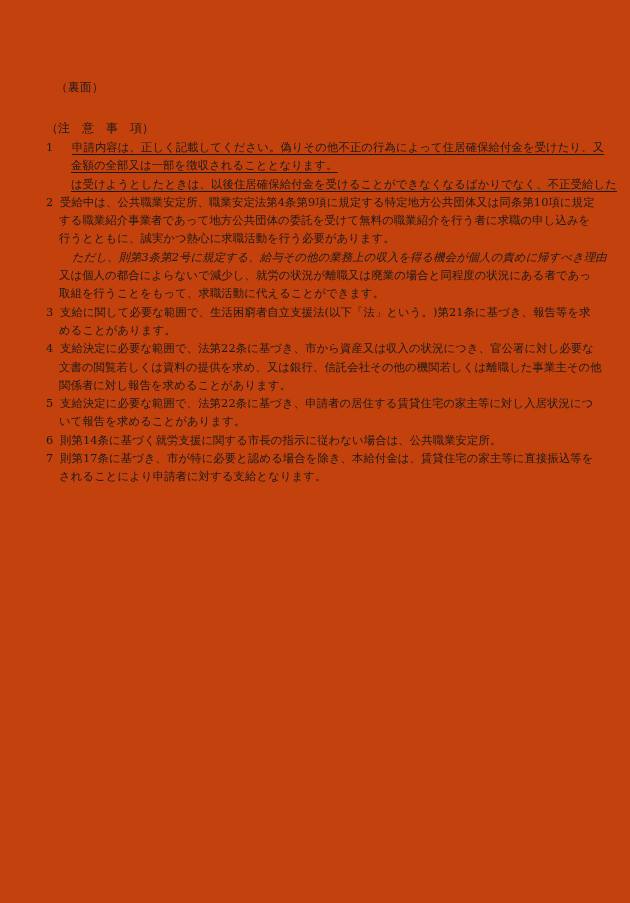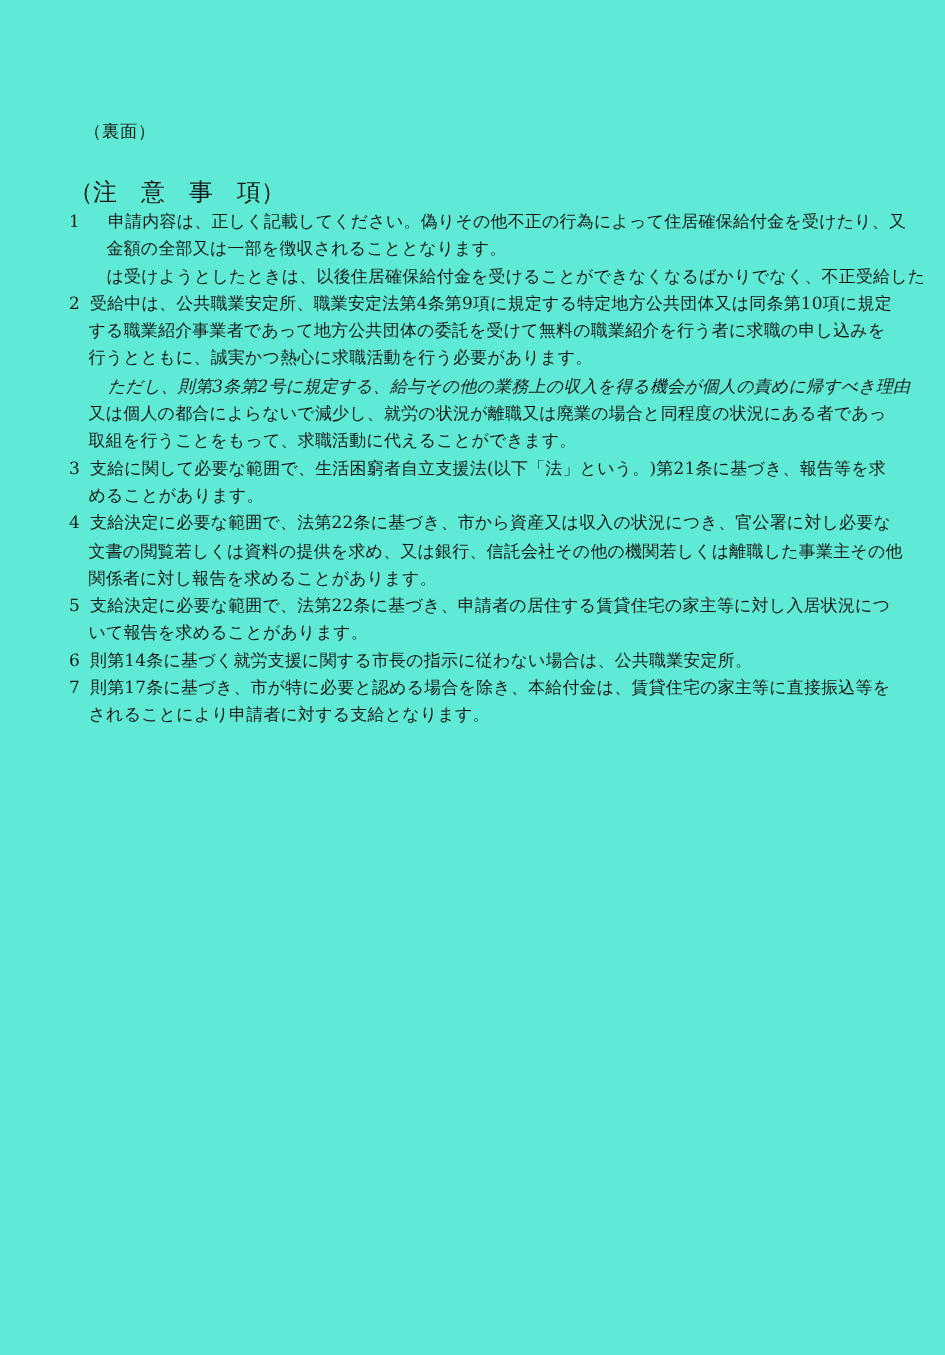--- a/index.html
+++ b/index.html
@@ -12,37 +12,38 @@
     height: 903px;
     position: relative;
     overflow: hidden;
     font-family: "DejaVu Serif", "Liberation Serif", serif;
     color: #1a1a1a;
   }
   .page {
     position: absolute;
     left: 0; top: 0;
     width: 630px; height: 903px;
-    background: #5eead4;
+    background: #c2410c;
   }
   .side-label {
     position: absolute;
     left: 56px;
     top: 80px;
     font-size: 11.5px;
     line-height: 14px;
     letter-spacing: 0.5px;
   }
   .section-title {
     position: absolute;
     left: 46px;
     top: 121px;
-    font-size: 16px;
+    font-size: 12px;
     line-height: 14px;
     word-spacing: 0;
+    font-family: Liberation Serif, serif;
   }
   .notes {
     position: absolute;
     left: 46px;
     top: 139px;
     width: 560px;
     font-size: 11.3px;
     letter-spacing: 0.15px;
   }
   .line {
@@ -52,20 +53,21 @@
     position: relative;
   }
   .num {
     display: inline-block;
     width: 14px;
     text-align: left;
   }
   .indent1 { padding-left: 13px; }
   .indent2 { padding-left: 26px; font-style: italic; }
   .ul {
+    text-decoration: underline;
     text-decoration-thickness: 1px;
     text-underline-offset: 3px;
     padding-left: 12px;
   }
 </style>
 </head>
 <body>
 
 <div class="page">
 

